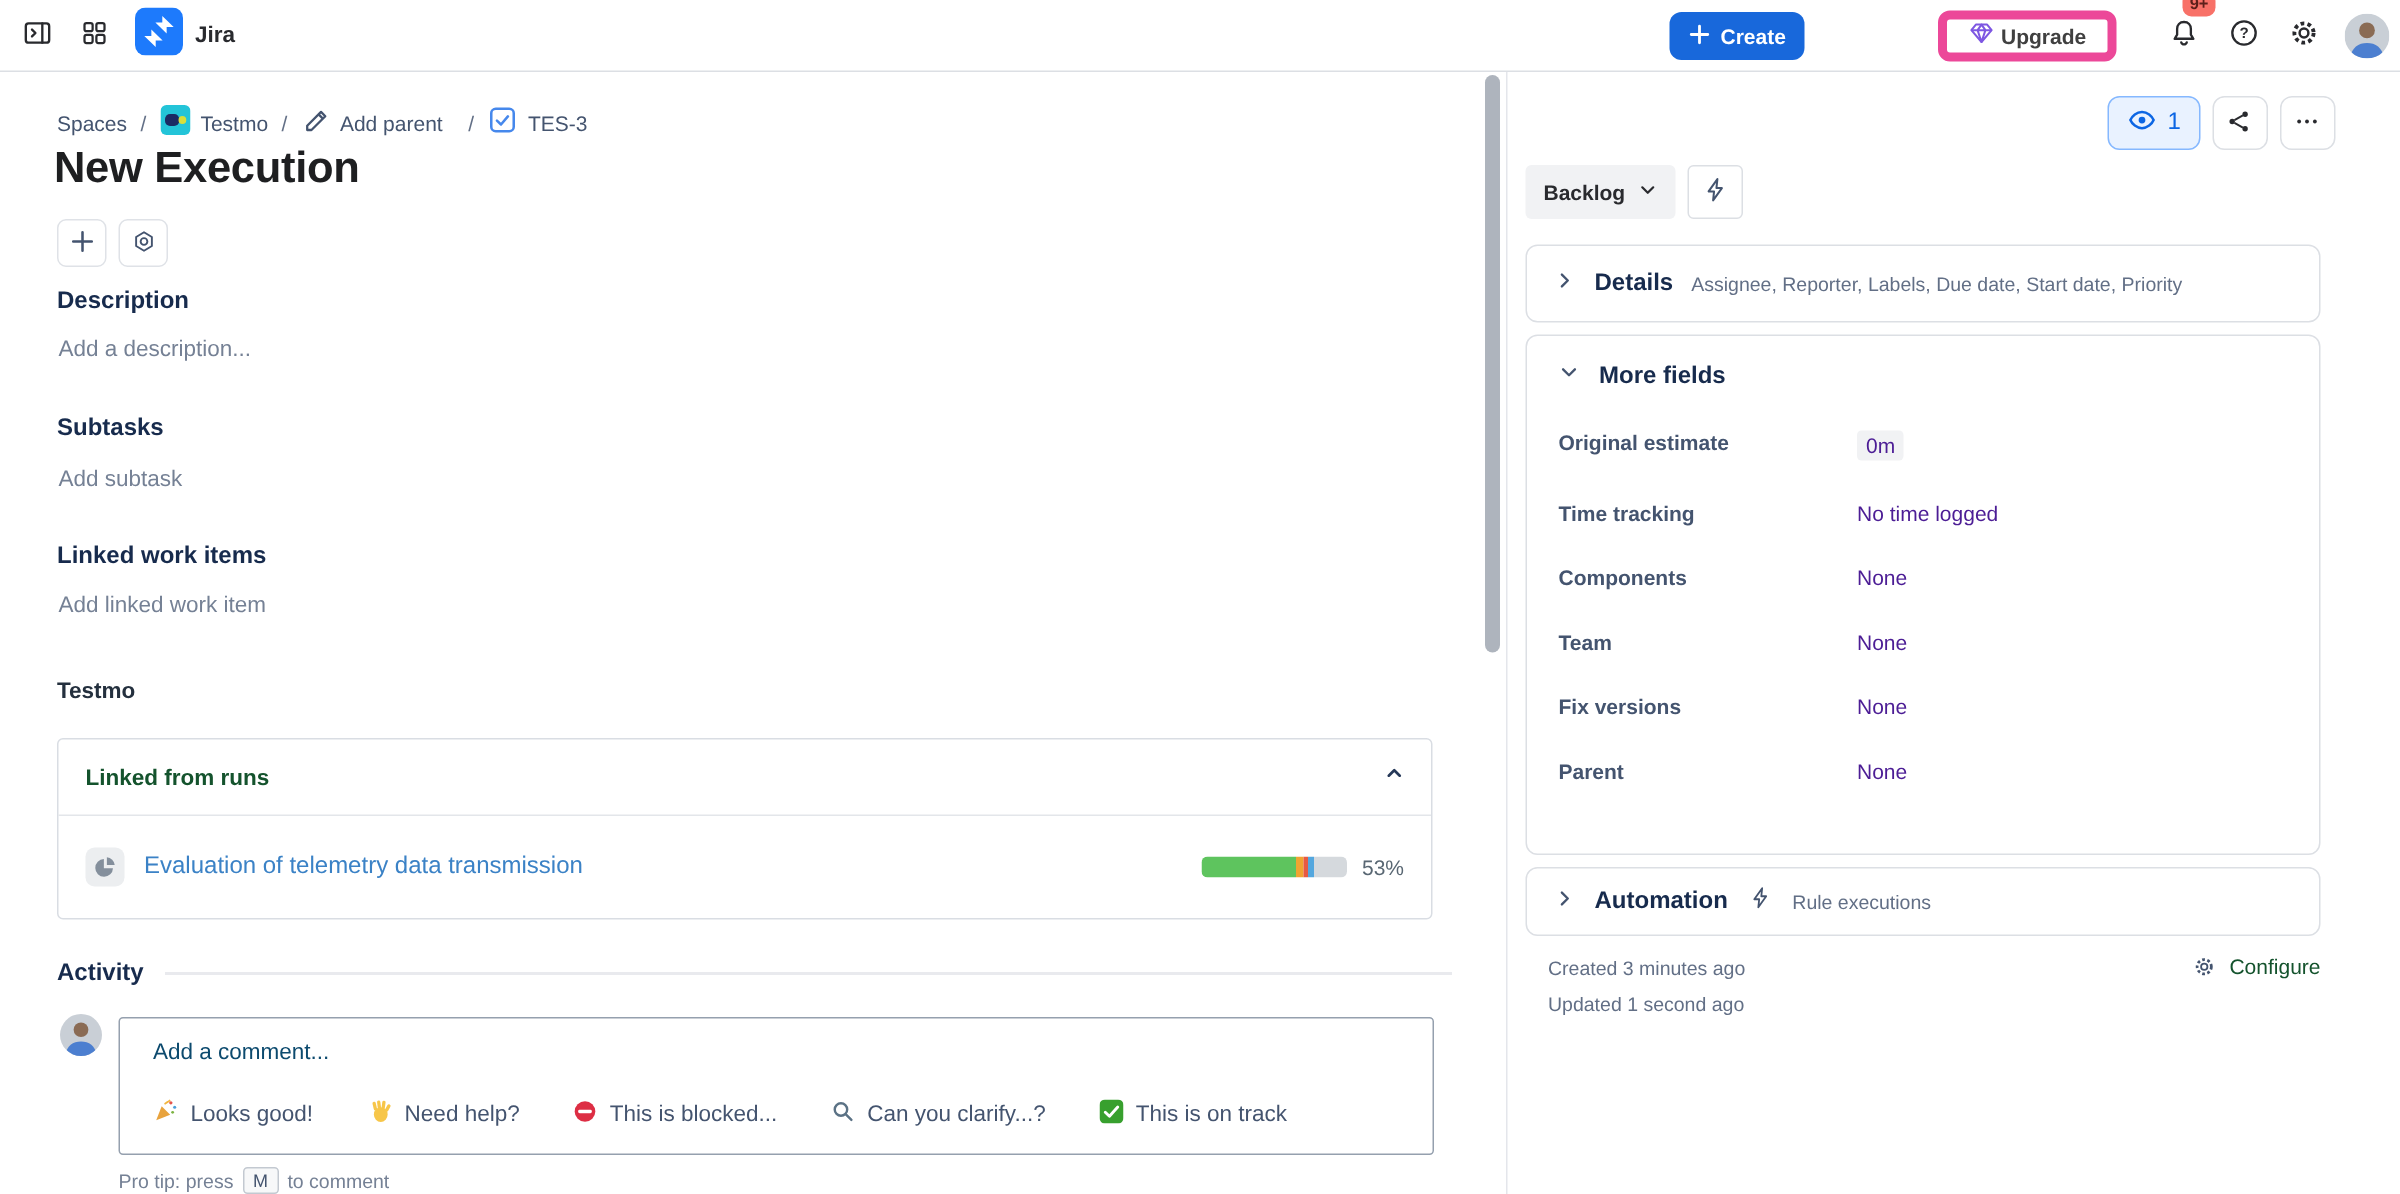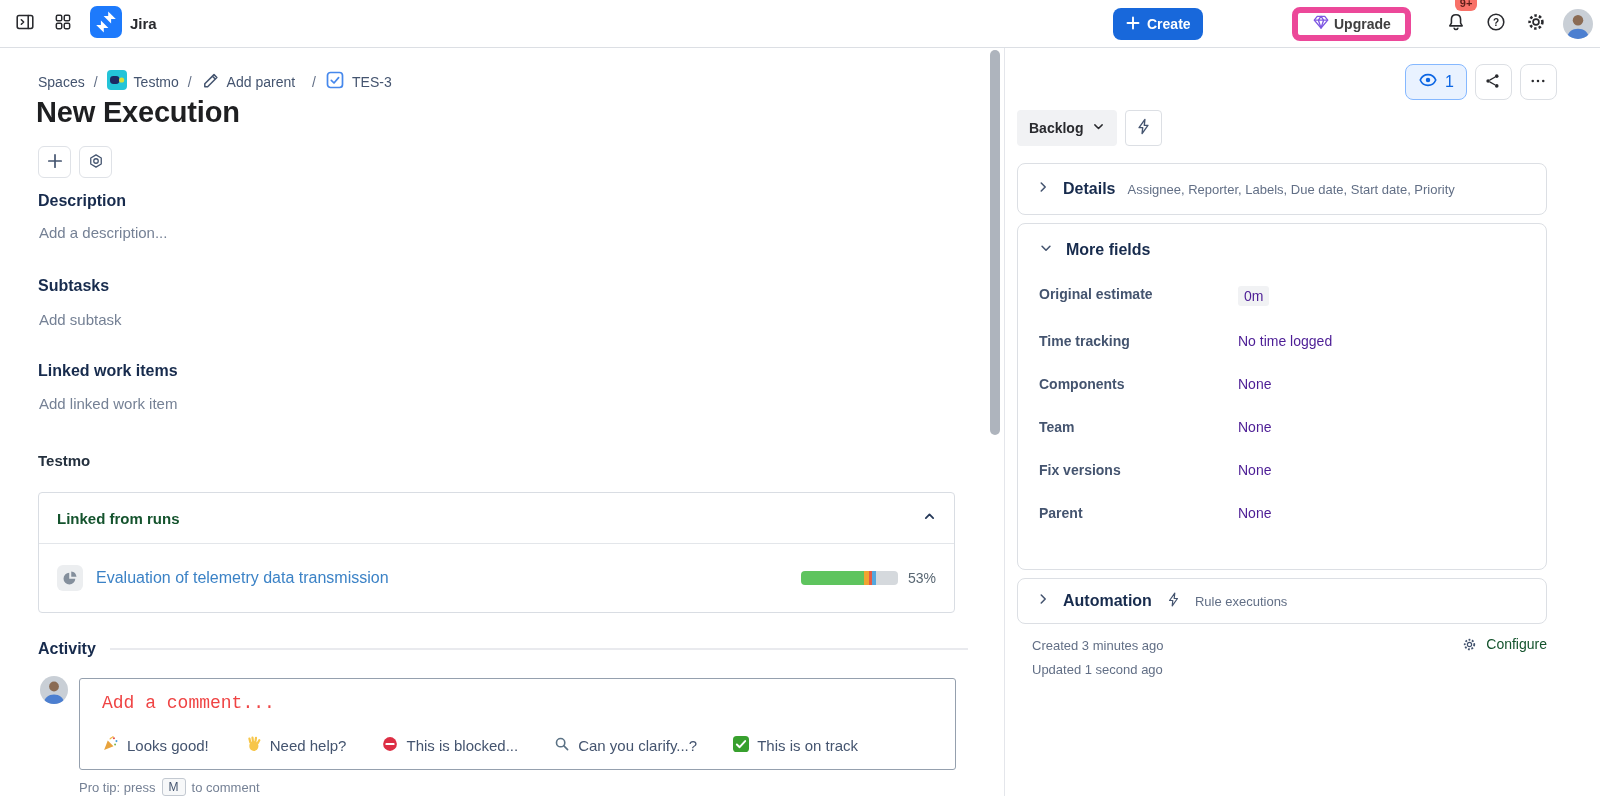--- a/index.html
+++ b/index.html
@@ -42,21 +42,21 @@
   .run-link { font-size: 16px; color: #3B82C6; text-decoration: none; cursor: pointer; }
   .run-progress { margin-left: auto; display: flex; align-items: center; gap: 10px; }
   .pbar { width: 97px; height: 14px; border-radius: 4px; overflow: hidden; display: flex; }
   .pbar div { height: 100%; }
   .ppct { font-size: 14px; color: #596773; }
 
   .activity-row { position: absolute; left: 38px; top: 640px; width: 930px; display: flex; align-items: center; gap: 14px; }
   .activity-line { flex: 1; height: 2px; background: #E9EAEE; }
   .comment-avatar { position: absolute; left: 40px; top: 676px; width: 28px; height: 28px; border-radius: 50%; overflow: hidden; }
   .comment-box { position: absolute; left: 79px; top: 678px; width: 877px; height: 92px; border: 1px solid #95A0AE; border-radius: 3px; background: #fff; padding: 14px 22px; cursor: text; }
-  .comment-ph { font-size: 18px; color: #ef4444; font-family: Liberation Mono, monospace; }
+  .comment-ph { font-size: 15px; color: #0c4a6e; }
   .chips { display: flex; gap: 36px; margin-top: 22px; }
   .chip { display: flex; align-items: center; gap: 8px; font-size: 15px; color: #44546F; background: none; border: none; cursor: pointer; font-family: inherit; white-space: nowrap; }
   .pro-tip { position: absolute; left: 79px; top: 778px; font-size: 13px; color: #758195; display: flex; align-items: center; gap: 6px; }
   .key-badge { border: 1px solid #C3C9D1; border-radius: 3px; background: #F7F8F9; padding: 1px 6px; font-size: 12px; color: #44546F; }
 
   
   .v-scroll-thumb { position: absolute; left: 990px; top: 50px; width: 10px; height: 385px; background: #AEB4BD; border-radius: 5px; cursor: pointer; }
   .v-divider { position: absolute; left: 1004px; top: 48px; width: 1px; height: 748px; background: #E4E6EB; }
 
   

